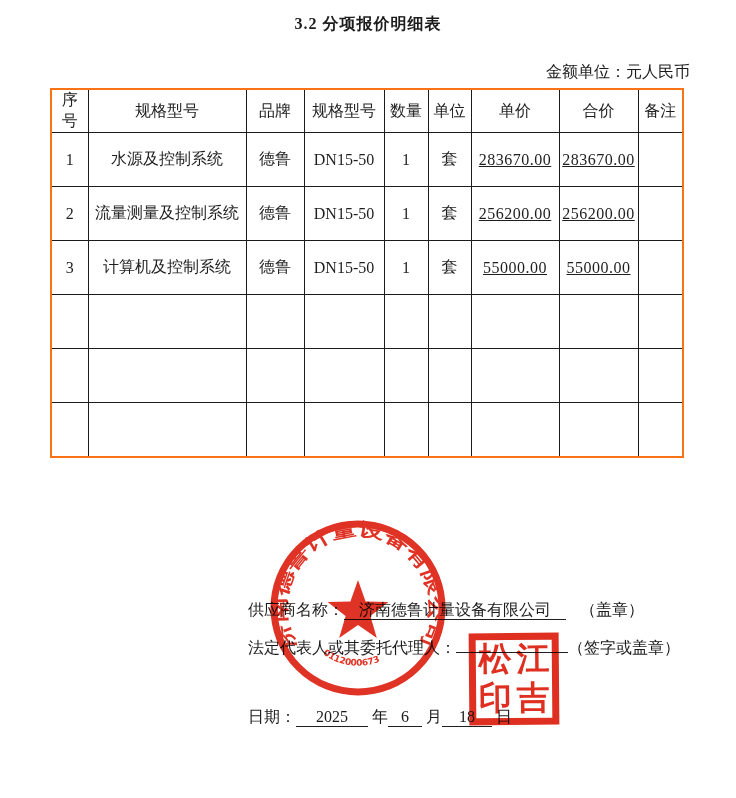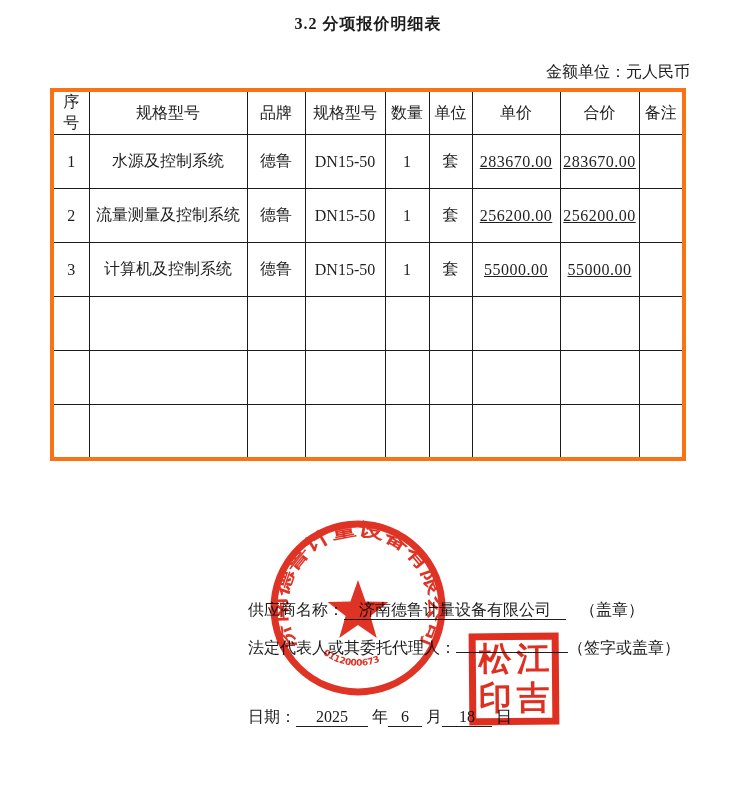--- a/index.html
+++ b/index.html
@@ -12,21 +12,21 @@
     position:absolute;top:14px;left:0;width:736px;text-align:center;
     font-size:16px;font-weight:bold;letter-spacing:1px;margin:0;
   }
   .unit-note{
     position:absolute;top:62px;left:0;width:690px;text-align:right;
     font-size:16px;
   }
   table.quote{
     position:absolute;left:50px;top:88px;width:632px;
     border-collapse:collapse;table-layout:fixed;
-    border:4px solid #f97316;
+    border:2px solid #f97316;
   }
   table.quote td,table.quote th{
     border:1px solid #1b1b1b;text-align:center;vertical-align:middle;
     font-weight:normal;font-size:16px;padding:0 2px;overflow:hidden;
     color:#1f1f1f;
   }
   tr.head-row{height:36px;}
   tr.data-row{height:54px;}
   tr.empty-row{height:54px;}
   tr.summary-row{height:57px;}

